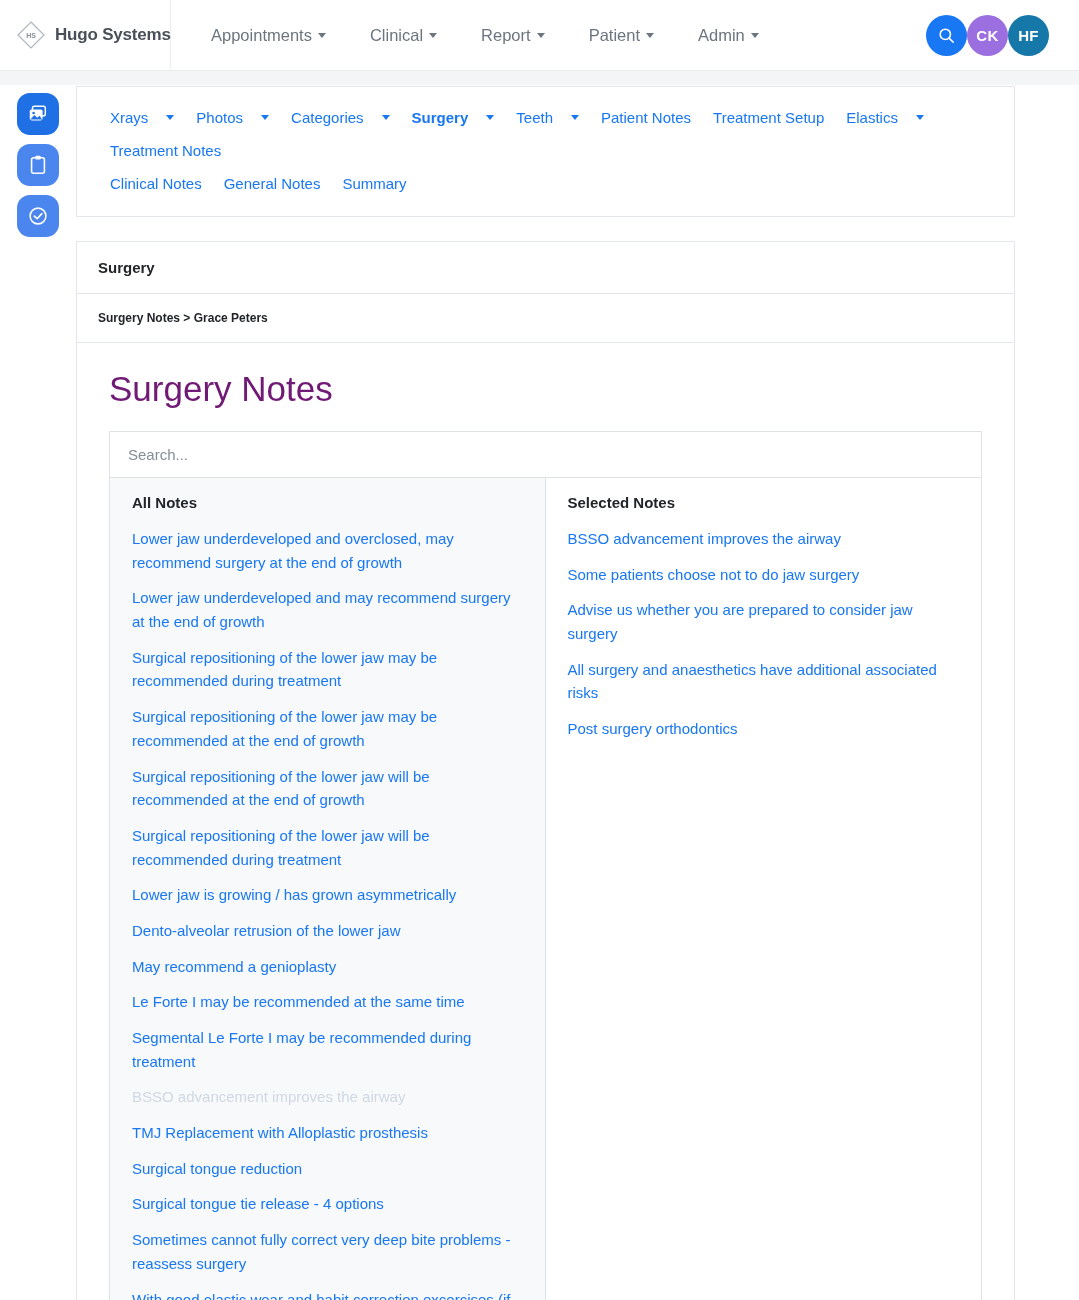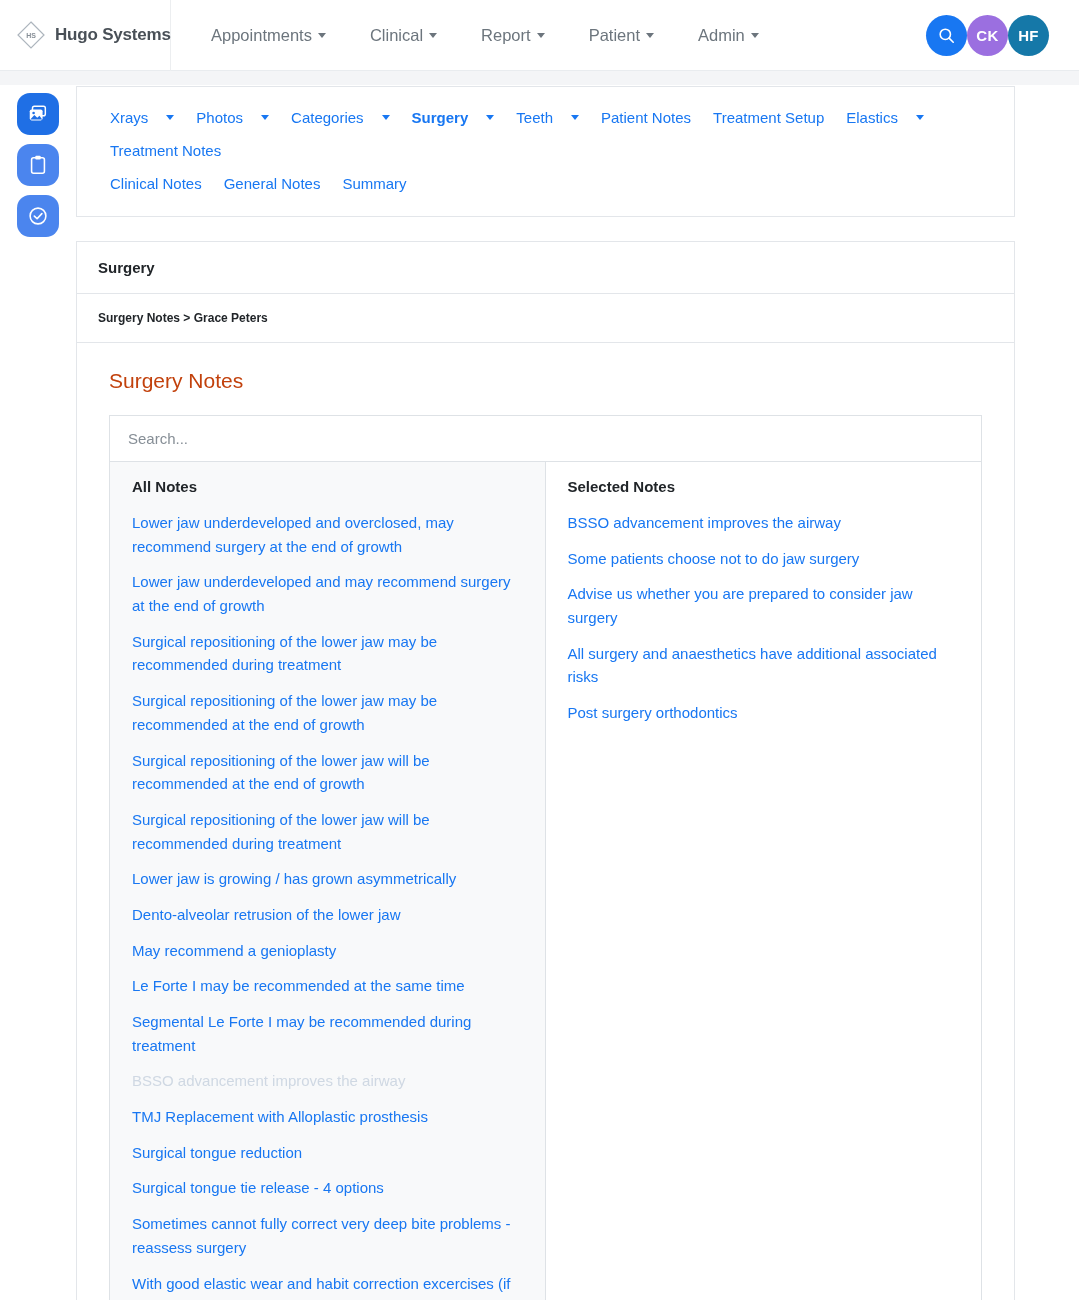--- a/index.html
+++ b/index.html
@@ -177,22 +177,22 @@
     color: #212529;
     background: #ffffff;
   }
   .panel-body {
     border: 1px solid #e3e6ea;
     border-top: none;
     background: #ffffff;
     padding: 22px 32px 30px 32px;
   }
   .page-title {
-    font-size: 21px;
-    color: #c2410c;
+    font-size: 35px;
+    color: #701a75;
     font-weight: normal;
     margin: 4px 0 22px 0;
   }
 
   .searchbox {
     border: 1px solid #dee2e6;
     border-bottom: none;
     padding: 14px 18px;
     font-size: 15px;
     color: #868e96;

